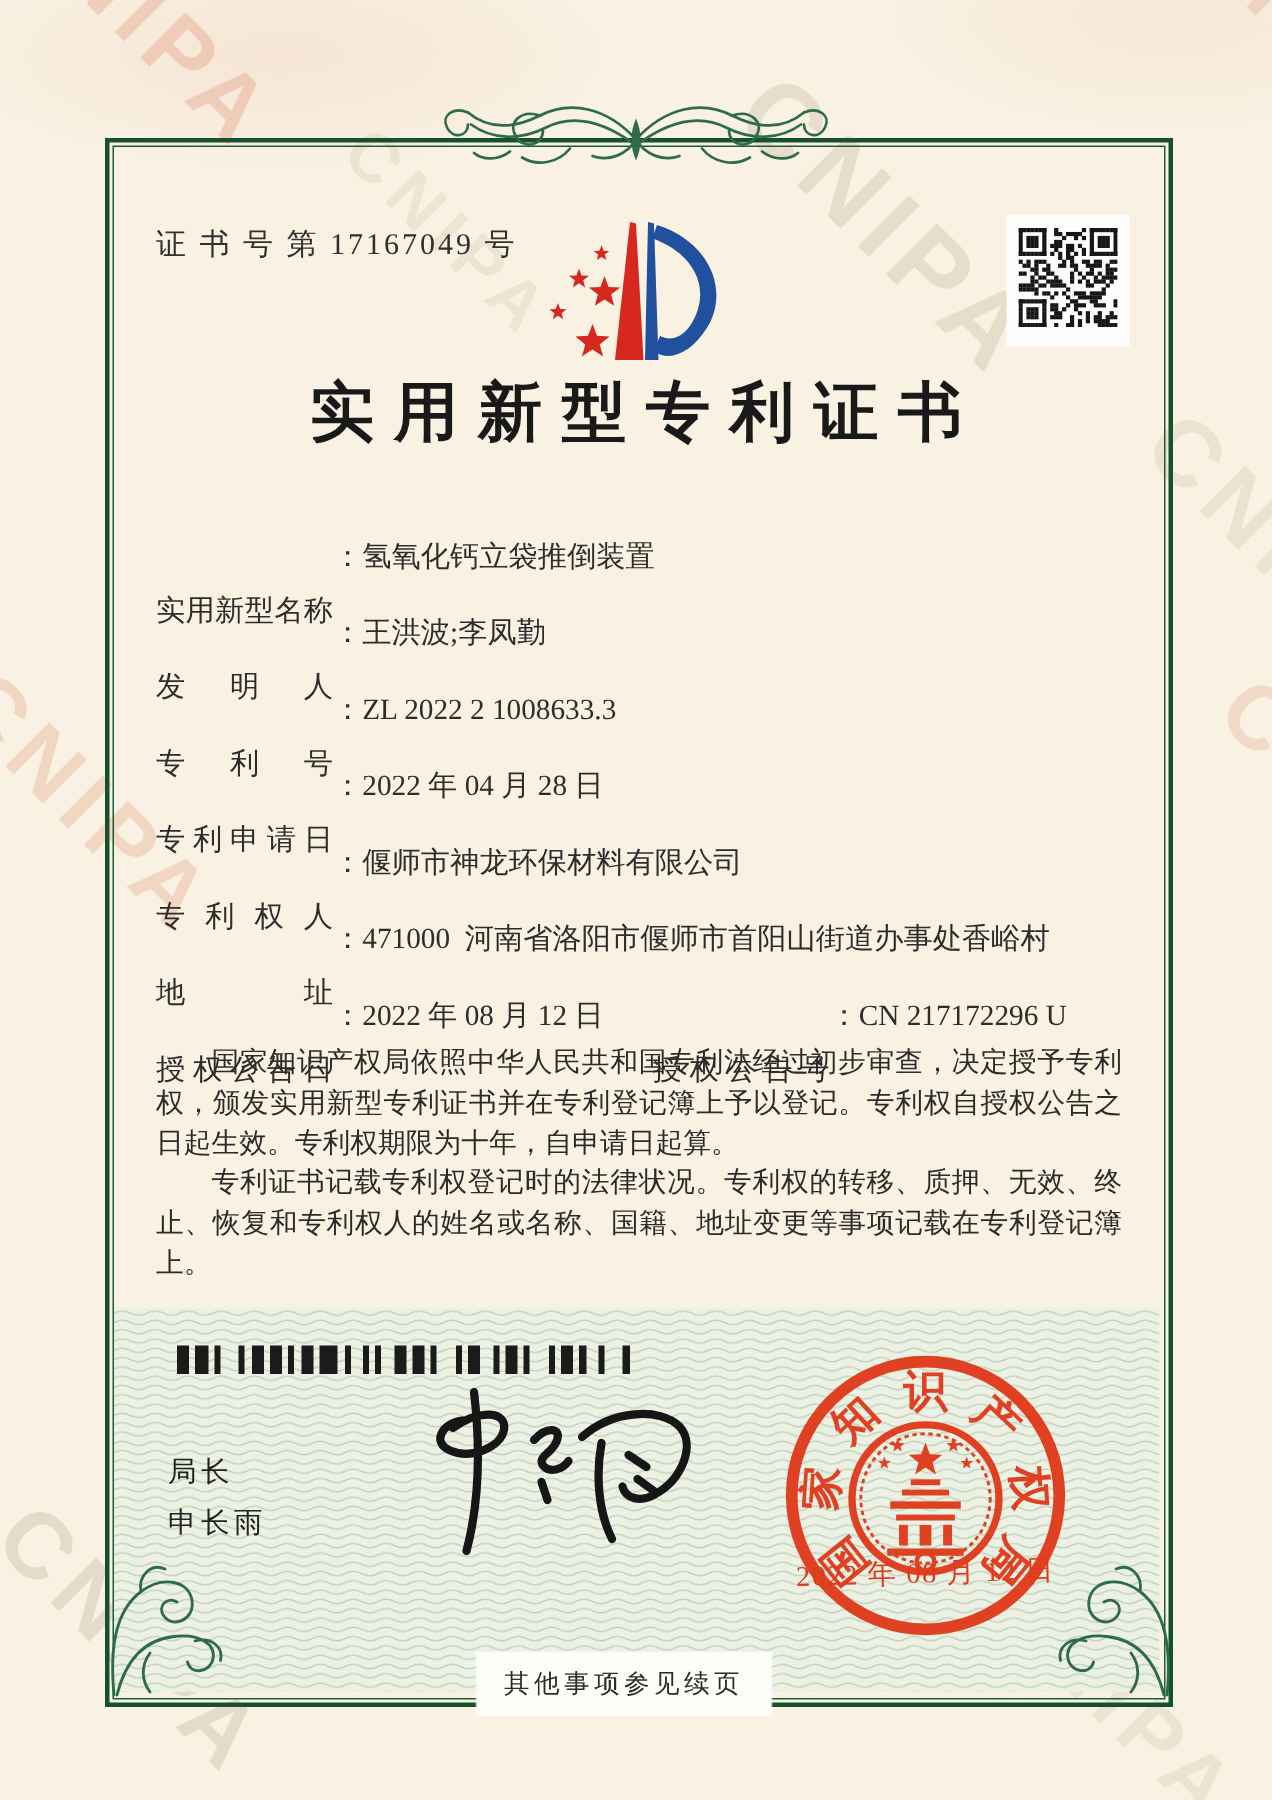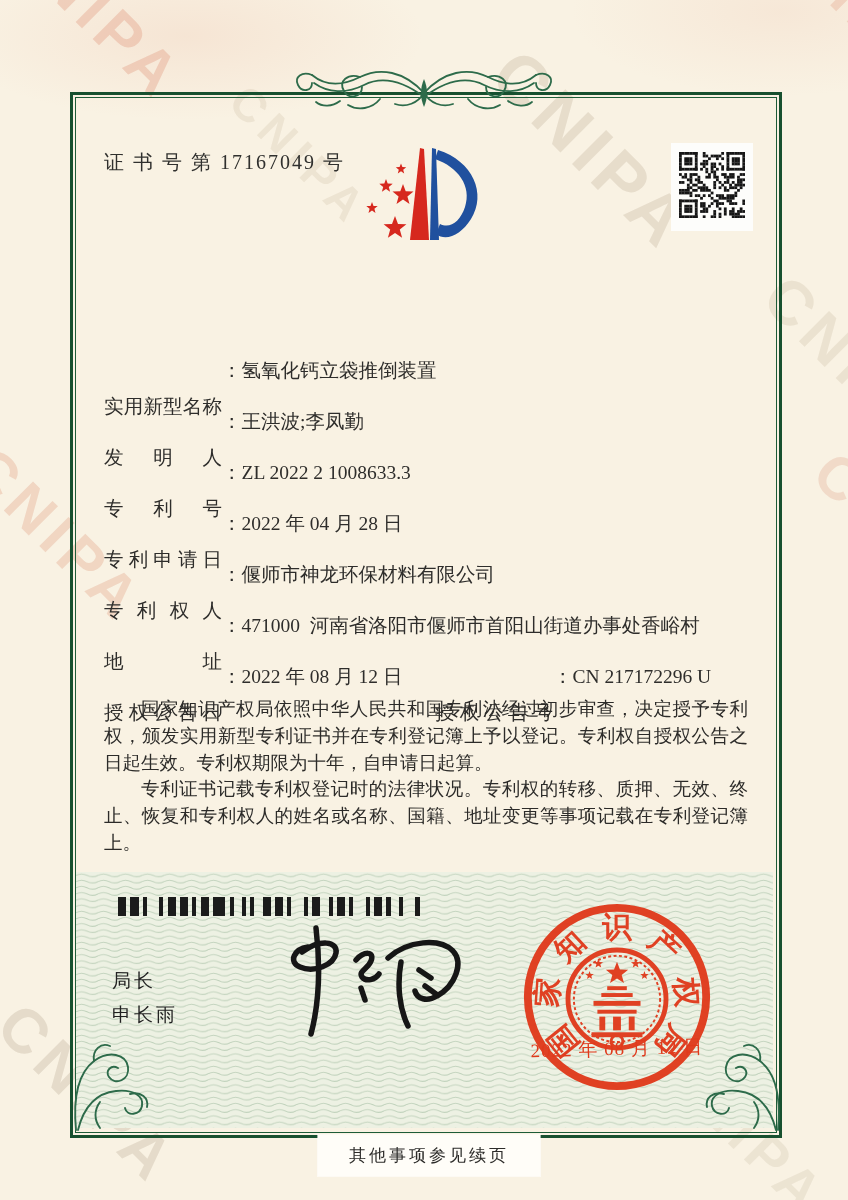--- a/index.html
+++ b/index.html
@@ -54,21 +54,21 @@
   .barcode span{height:100%;}
   .signer{position:absolute;left:112px;font-size:19px;letter-spacing:3px;color:#222;}
   .signer.t1{top:968px}.signer.t2{top:1002px}
   .signature{position:absolute;left:250px;top:920px;}
   .seal{position:absolute;left:519px;top:899px;}
   .seal-char{font-size:30px;font-weight:bold;fill:#e03a1c;font-family:"Liberation Serif",serif;}
   .sealdate{position:absolute;left:515px;top:1036px;width:204px;text-align:center;
             font-size:19px;color:#e03a1c;letter-spacing:1px;white-space:pre;transform:rotate(-1.5deg);}
   .pagefoot{position:absolute;left:70px;top:1093px;width:672px;text-align:center;
             font-size:16px;letter-spacing:2px;color:#3a3a38;}
-  .note{position:absolute;left:318px;top:1135px;background:#fffdf8;padding:9px 31px;
+  .note{position:absolute;left:318px;top:1102px;background:#fffdf8;padding:9px 18px;
         font-size:17px;letter-spacing:3px;color:#2c2b29;box-shadow:0 0 0 1px rgba(255,255,255,.6);}
   .qr-dark{fill:#161616;}
 </style>
 </head>
 <body>
 
 <div class="page">
 
   <span class="wm wm1">CNIPA</span>
   <span class="wm wm2">CNIPA</span>
@@ -448,20 +448,21 @@
         <rect x="10.24" y="51.20" width="2.71" height="2.71"></rect>
         <rect x="5.12" y="53.76" width="2.71" height="2.71"></rect>
         <rect x="7.68" y="53.76" width="2.71" height="2.71"></rect>
         <rect x="10.24" y="53.76" width="2.71" height="2.71"></rect>
         <rect x="5.12" y="56.32" width="2.71" height="2.71"></rect>
         <rect x="7.68" y="56.32" width="2.71" height="2.71"></rect>
         <rect x="10.24" y="56.32" width="2.71" height="2.71"></rect>
       </svg>
   </div>
 
+  <div class="title">实用新型专利证书</div>
 
   <div class="row r0">
     <span class="lbl">实用新型名称</span><span>：</span><span class="val">氢氧化钙立袋推倒装置</span>
   </div>
   <div class="row r1">
     <span class="lbl">发明人</span><span>：</span><span class="val">王洪波;李凤勤</span>
   </div>
   <div class="row r2">
     <span class="lbl">专利号</span><span>：</span><span class="val">ZL 2022 2 1008633.3</span>
   </div>

